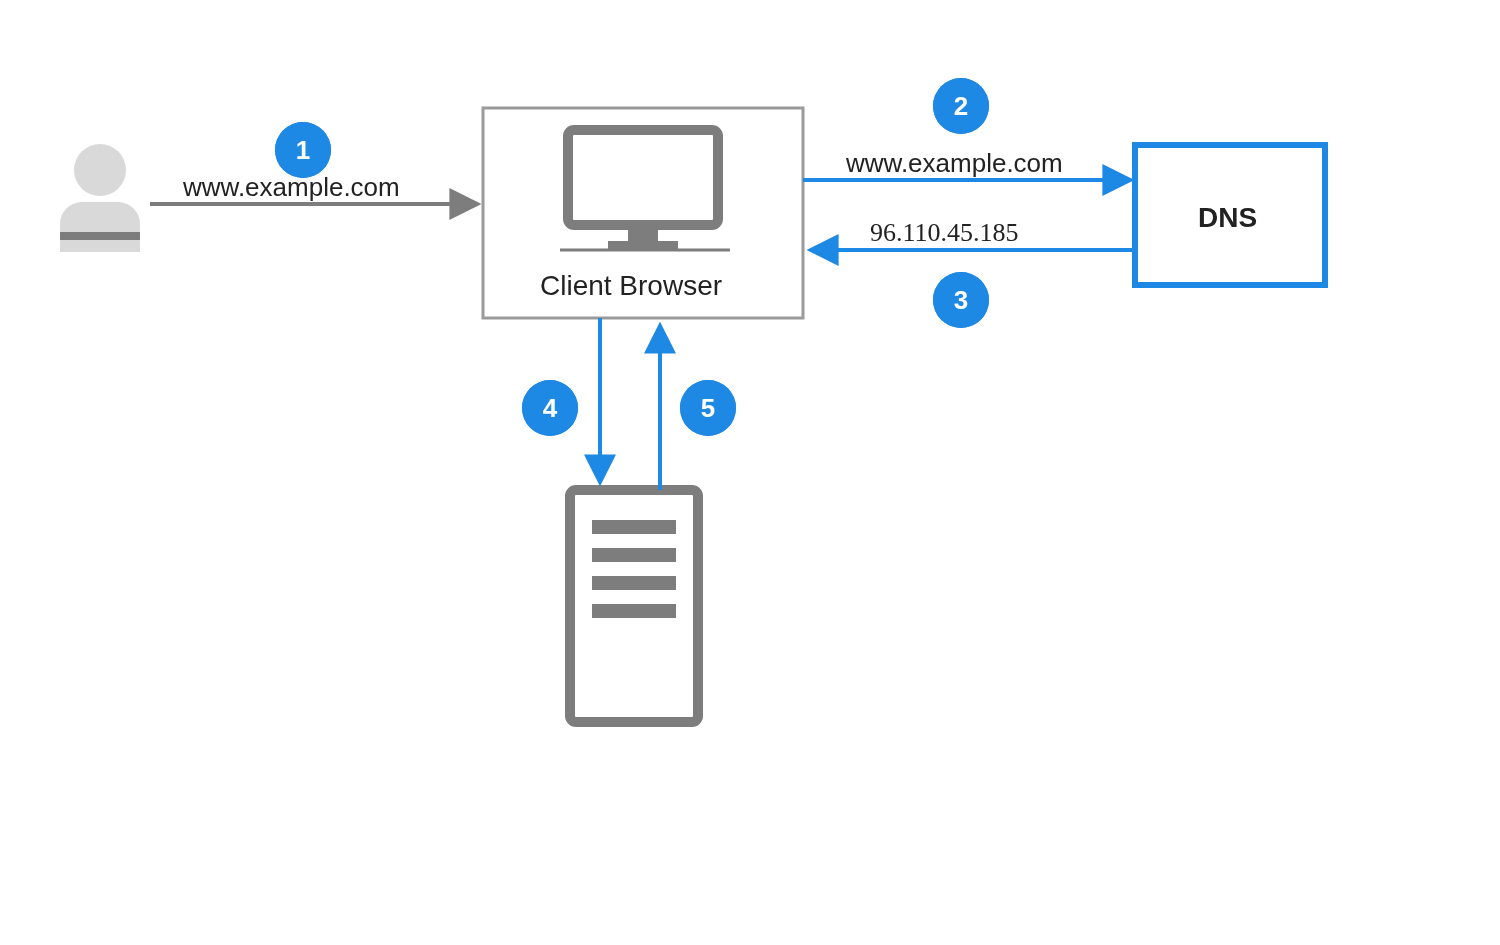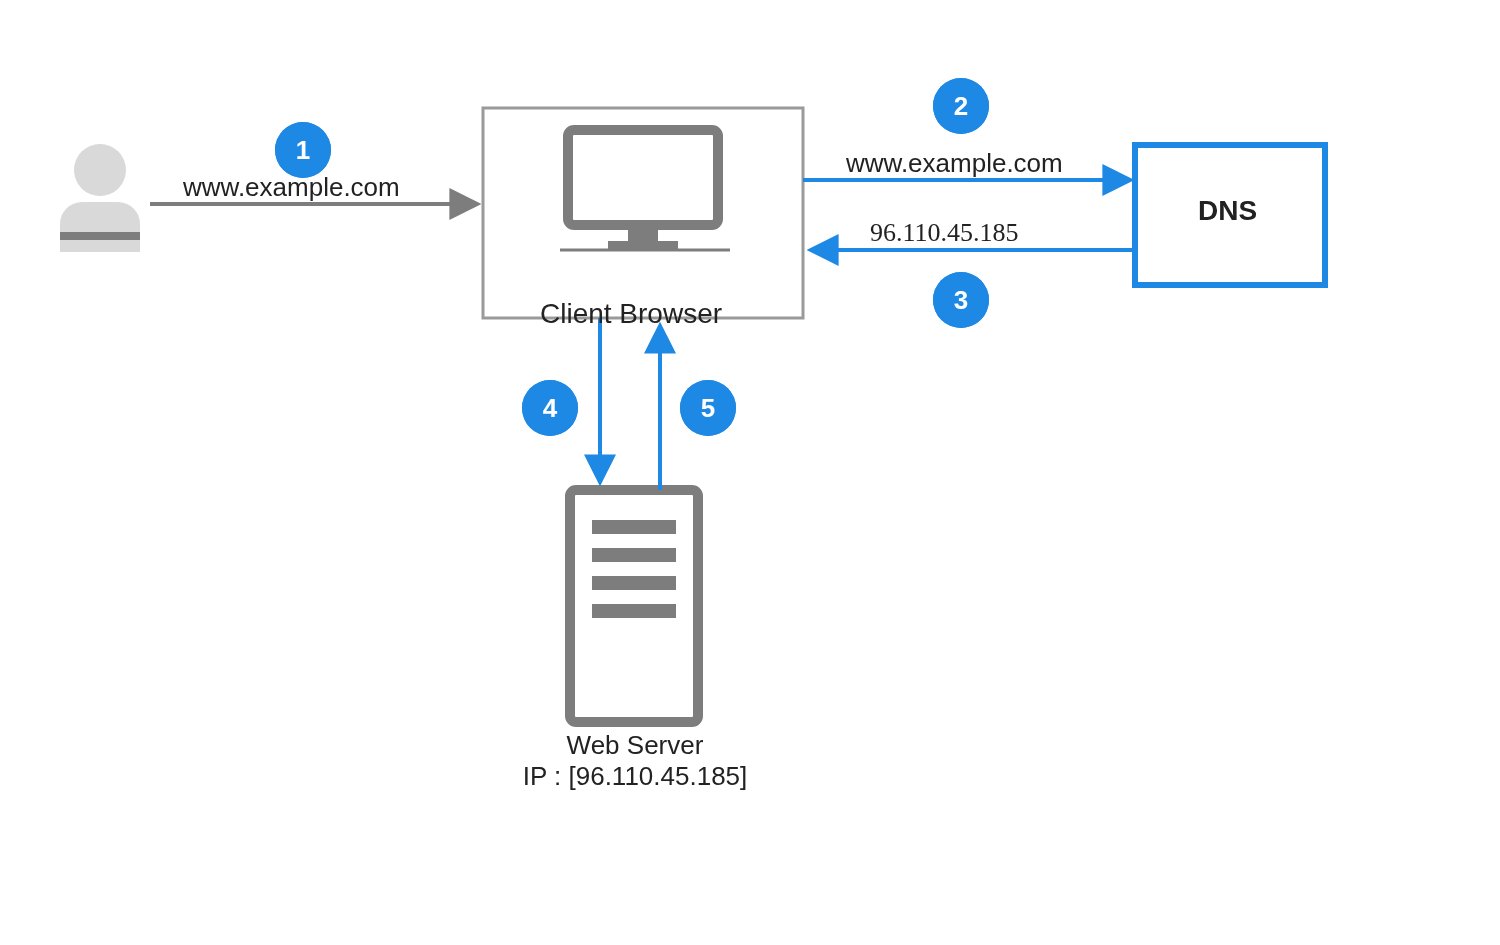--- a/index.html
+++ b/index.html
@@ -103,32 +103,28 @@
 
   <line x1="803" y1="180" x2="1128" y2="180" stroke="#1e88e5" stroke-width="4" marker-end="url(#arrow-blue)"></line>
 
   <line x1="1135" y1="250" x2="813" y2="250" stroke="#1e88e5" stroke-width="4" marker-end="url(#arrow-blue)"></line>
 
   <line x1="600" y1="318" x2="600" y2="480" stroke="#1e88e5" stroke-width="4" marker-end="url(#arrow-blue)"></line>
 
   <line x1="660" y1="490" x2="660" y2="328" stroke="#1e88e5" stroke-width="4" marker-end="url(#arrow-blue)"></line>
 </svg>
 
-<div class="label" style="left:540px; top:270px; font-size:28px;margin-top:28px;">Client Browser</div>
+<div class="label" style="left:540px; top:270px; font-size:28px;">Client Browser</div>
 
-<div class="label big" style="left:1198px; top:195px;text-align:center;">DNS</div>
+<div class="label big" style="left:1198px; top:202px;text-align:center;">DNS</div>
 
 <div class="label" style="left:183px; top:172px;">www.example.com</div>
 <div class="label" style="left:846px; top:148px;">www.example.com</div>
 <div class="label" style="left:870px; top:218px;font-family:Liberation Serif, serif;">96.110.45.185</div>
 
-<div class="ws-labels" style="left:485px; top:730px;">
-  <div>Web Server</div>
-  <div>IP : [96.110.45.185]</div>
-</div>
 
 <div class="badge" style="left:275px; top:122px;">1</div>
 <div class="badge" style="left:933px; top:78px;">2</div>
 <div class="badge" style="left:933px; top:272px;">3</div>
 <div class="badge" style="left:522px; top:380px;">4</div>
 <div class="badge" style="left:680px; top:380px;">5</div>
 
 </div>
 
 </body></html>

